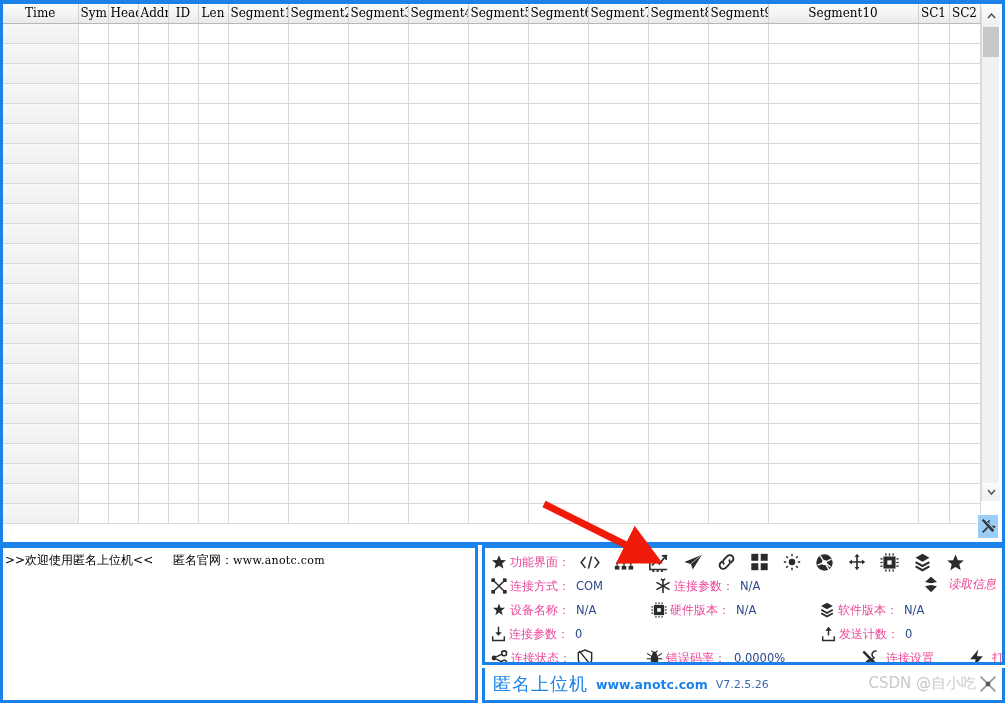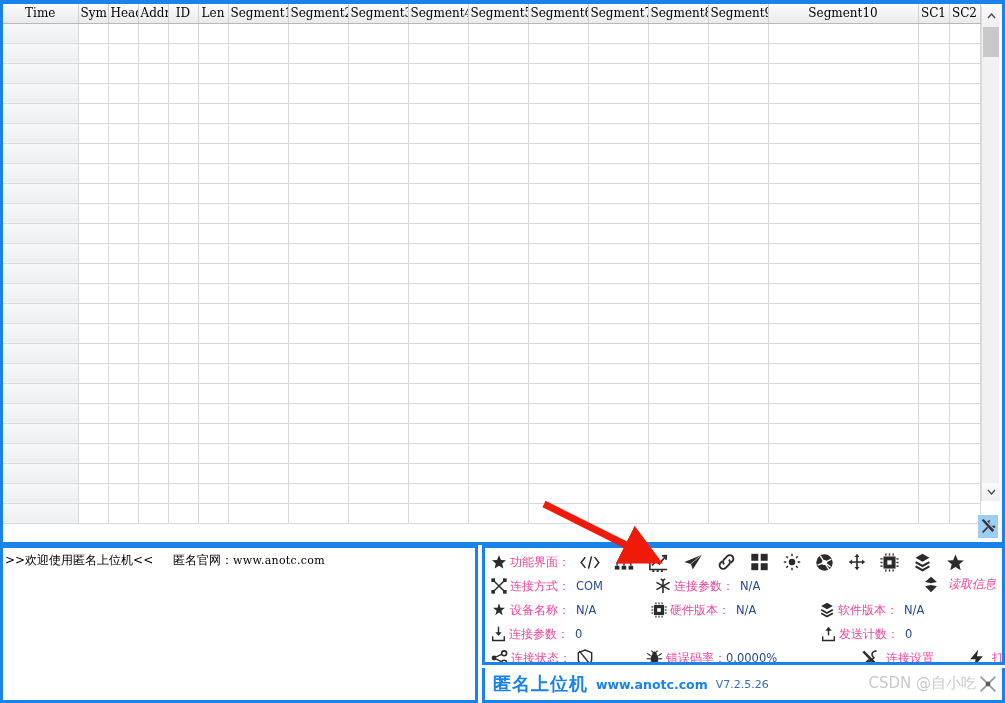--- a/index.html
+++ b/index.html
@@ -145,21 +145,21 @@
   
   #brand-bar {
     position: absolute; left: 4px; top: 123px; width: 523px; height: 35px;
     border-left: 3px solid #1a82e8;
     border-right: 3px solid #1a82e8;
     border-bottom: 3px solid #1a82e8;
     background: #ffffff;
     display: flex; align-items: center;
   }
   #brand-name {
-    color: #1a82e8; font-weight: bold; font-size: 18px;
+    color: #1a82e8; font-weight: normal; font-size: 18px;
     font-family: "DejaVu Sans", sans-serif;
     margin-left: 8px; letter-spacing: 1px;
   }
   #brand-url {
     color: #1a82e8; font-weight: bold; font-size: 12.5px;
     font-family: "DejaVu Sans", sans-serif; margin-left: 8px;
   }
   #brand-ver {
     color: #3a6ab0; font-size: 11px; margin-left: 8px;
     font-family: "DejaVu Sans", sans-serif;
@@ -1036,21 +1036,21 @@
                     <path d="M6 15 L1.5 18"></path>
                     <path d="M16 7 L20.5 4"></path>
                     <path d="M16 11 L21 11"></path>
                     <path d="M16 15 L20.5 18"></path>
                     <path d="M9 2.5 L7 0.5"></path>
                     <path d="M13 2.5 L15 0.5"></path>
                   </g>
                 </svg>
             </span>
             <span class="lbl">错误码率：</span>
-            <span class="val" style="">0.0000%</span>
+            <span class="val" style="margin-left:8px">0.0000%</span>
           </span>
           <span class="cell" style="width:108px">
             <span class="ico">
               <svg width="19" height="17" viewBox="0 0 24 22">
                   <path d="M2 18.5 L9.5 11.5 L11.5 13.5 L4 20.5 Z" fill="#2b2b2b"></path>
                   <path d="M1.5 3 L4 1 L19 16 L21.5 18.5 L19 21 L16.5 18.5 Z" fill="#2b2b2b"></path>
                   <path d="M20 1.5 a4.5 4.5 0 0 0-5 7 L16.5 10 l-11 10" fill="none" stroke="#2b2b2b" stroke-width="2"></path>
                 </svg>
             </span>
             <span class="lbl" style="margin-left:3px">连接设置</span>

